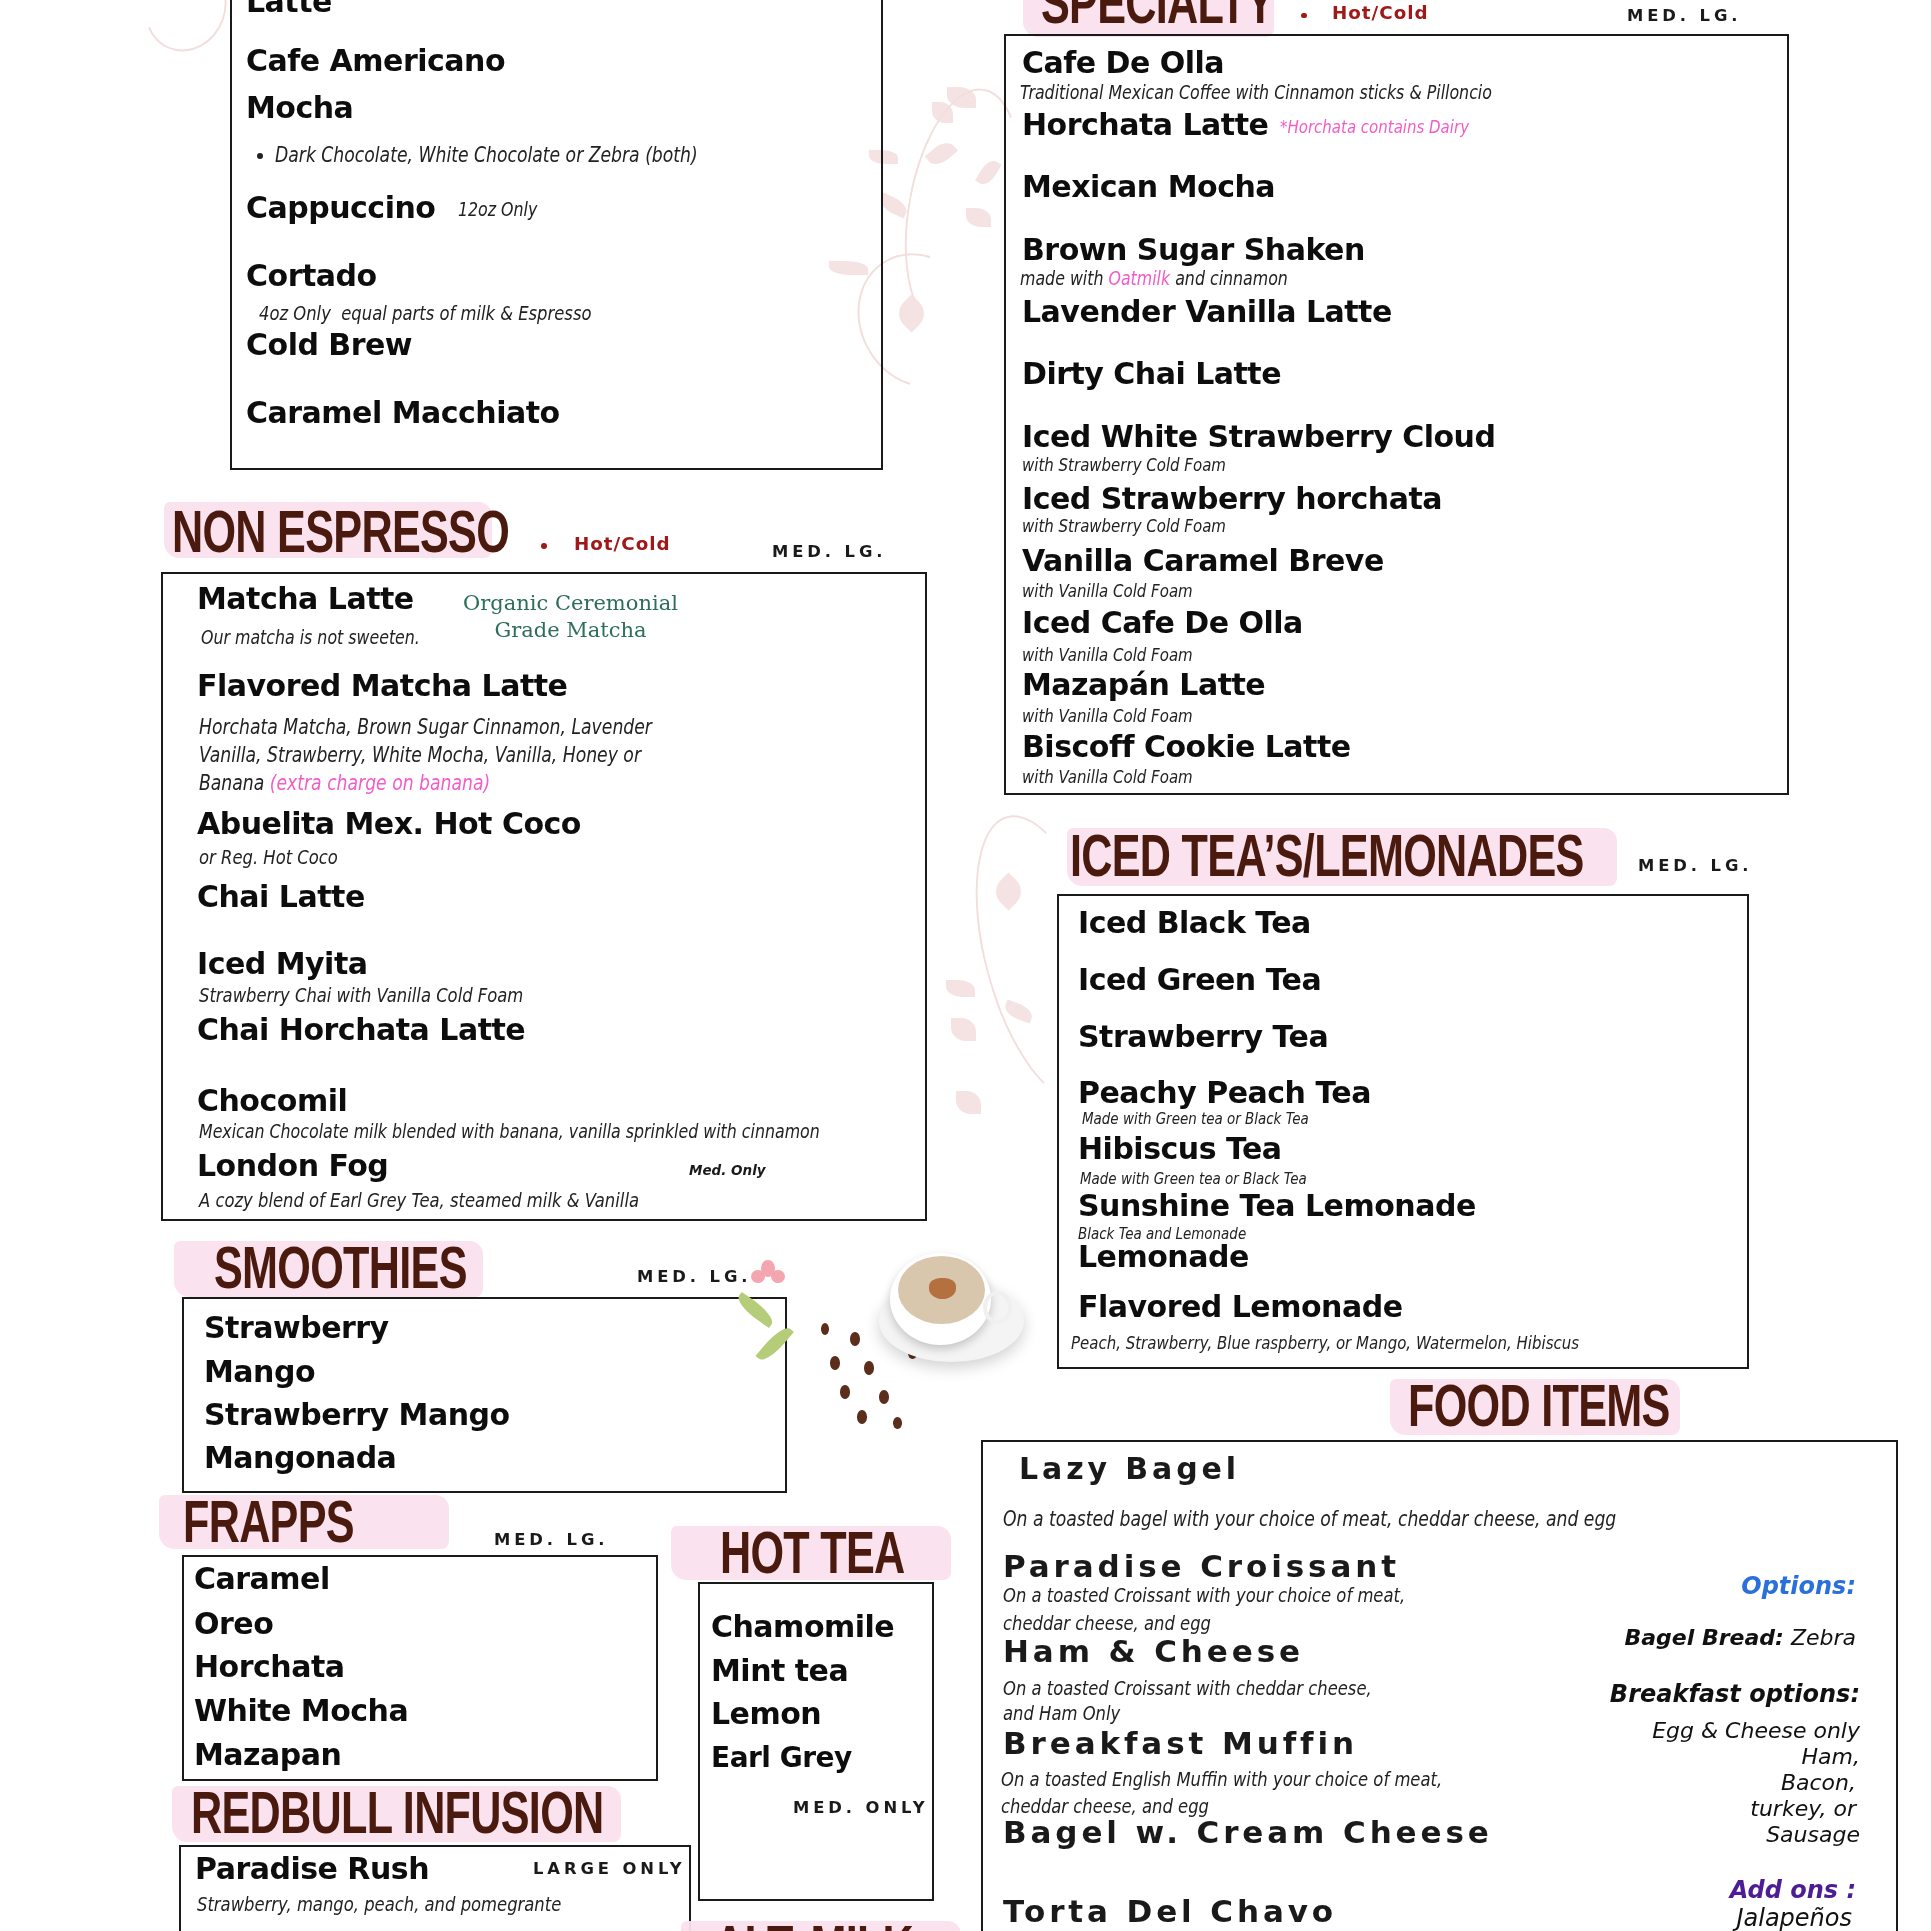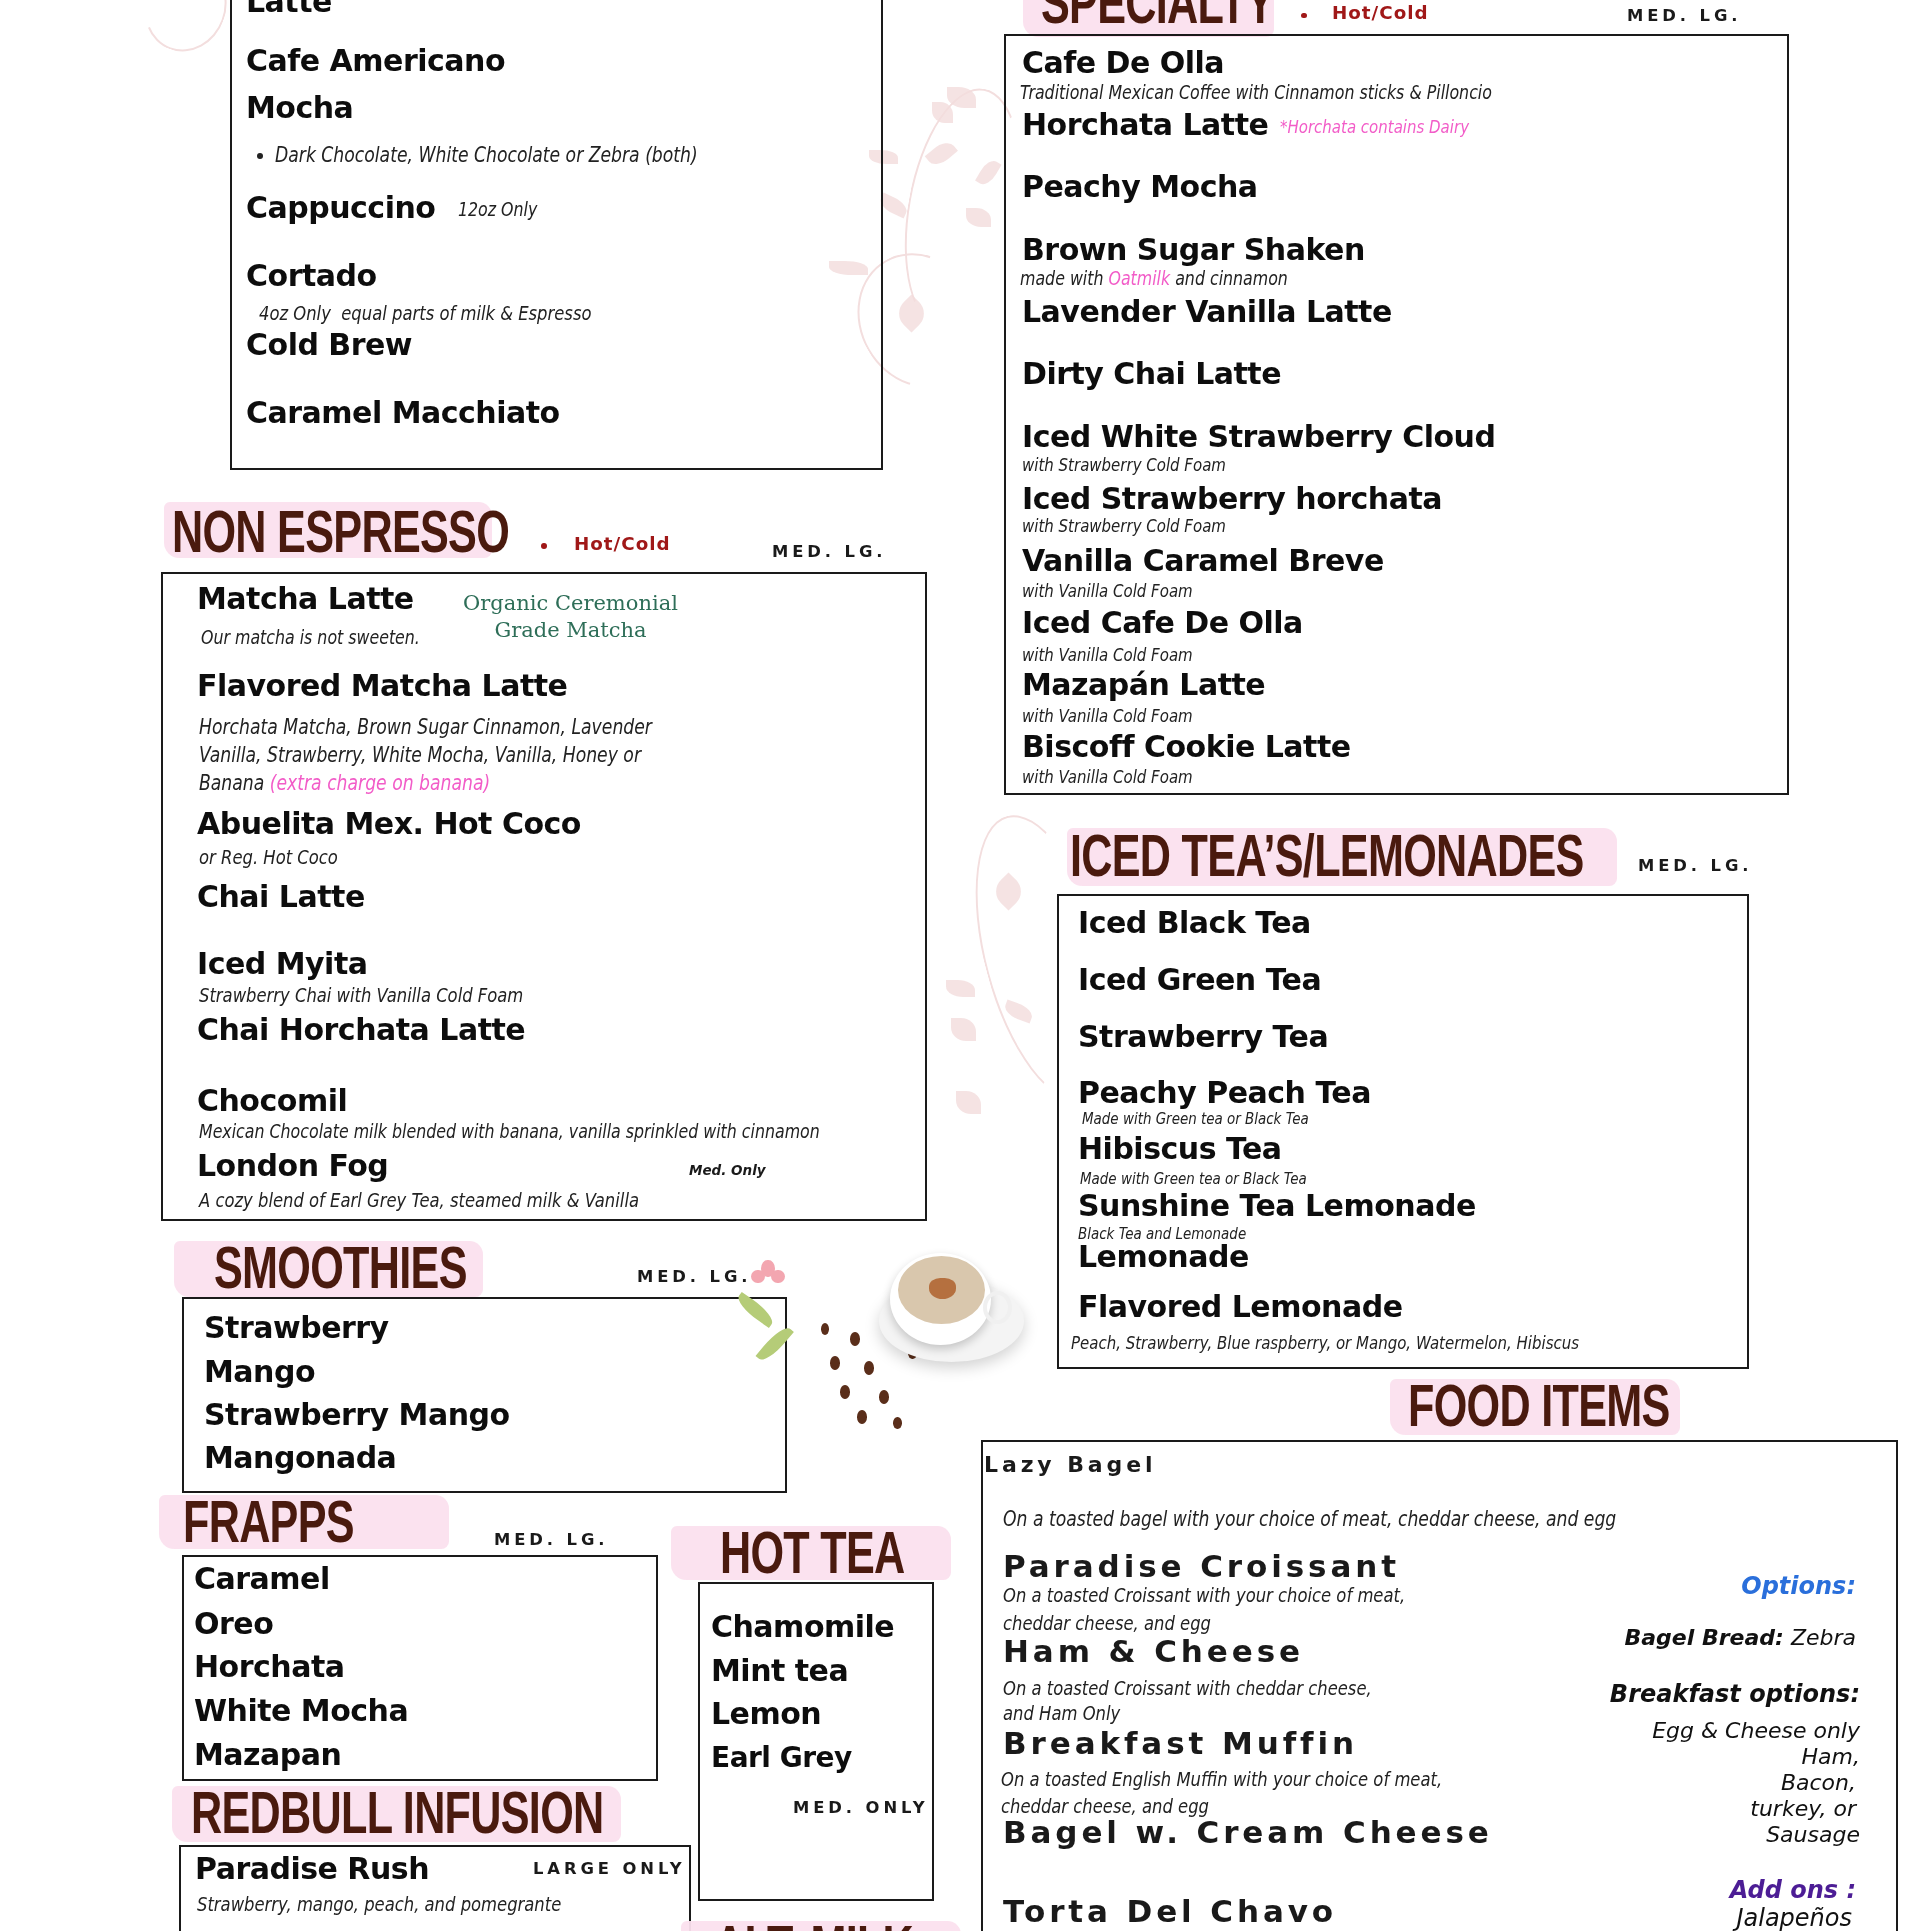--- a/index.html
+++ b/index.html
@@ -65,21 +65,21 @@
 <div class="hdr-bg" style="left:1023px;top:-19.3px;width:251px;height:56px;"></div>
 <div class="hdr" style="left:1041px;top:-27px;font-size:60px;">SPECIALTY</div>
 <div class="bullet" style="left:1301px;top:12.6px;"></div>
 <div class="hotcold" style="left:1332px;top:1.9px;">Hot/Cold</div>
 <div class="size-lbl" style="left:1627px;top:5.8px;">MED. LG.</div>
 <div class="box" style="left:1004px;top:34px;width:785px;height:761px;"></div>
 <div class="item" style="left:1022px;top:48px;font-size:30px;">Cafe De Olla</div>
 <div class="note" style="left:1020px;top:81px;font-size:19.3px;">Traditional Mexican Coffee with Cinnamon sticks &amp; Pilloncio</div>
 <div class="item" style="left:1022px;top:110px;font-size:30px;">Horchata Latte</div>
 <div class="note pink" style="left:1280px;top:116px;font-size:18.3px;">*Horchata contains Dairy</div>
-<div class="item" style="left:1022px;top:172px;font-size:30px;">Peachy Mocha</div>
+<div class="item" style="left:1022px;top:172px;font-size:30px;">Mexican Mocha</div>
 <div class="item" style="left:1022px;top:235px;font-size:30px;">Brown Sugar Shaken</div>
 <div class="note" style="left:1020px;top:267px;font-size:19.3px;">
   <span>made with</span>
   <span class="pink">Oatmilk</span>
   <span>and cinnamon</span>
 </div>
 <div class="item" style="left:1022px;top:297px;font-size:30px;">Lavender Vanilla Latte</div>
 <div class="item" style="left:1022px;top:359px;font-size:30px;">Dirty Chai Latte</div>
 <div class="item" style="left:1022px;top:422px;font-size:30px;">Iced White Strawberry Cloud</div>
 <div class="note" style="left:1022px;top:454px;font-size:18.3px;">with Strawberry Cold Foam</div>
@@ -202,21 +202,21 @@
 <div class="item" style="left:711px;top:1699px;font-size:30px;">Lemon</div>
 <div class="item" style="left:711px;top:1744px;font-size:28px;">Earl Grey</div>
 <div class="size-lbl" style="left:793px;top:1798px;">MED. ONLY</div>
 
 <div class="hdr-bg" style="left:681px;top:1921px;width:280px;height:29px;"></div>
 <div class="hdr" style="left:714px;top:1917px;font-size:60px;">ALT. MILK</div>
 
 <div class="hdr-bg" style="left:1390px;top:1379px;width:290px;height:56px;"></div>
 <div class="hdr" style="left:1408px;top:1376px;font-size:60px;">FOOD ITEMS</div>
 <div class="box" style="left:981px;top:1440px;width:917px;height:521px;"></div>
-<div class="food-item" style="left:984px;top:1454px;font-size:22px;">Lazy Bagel</div>
+<div class="food-item" style="left:1019px;top:1454px;font-size:30px;">Lazy Bagel</div>
 <div class="note" style="left:1003px;top:1506px;font-size:21px;">On a toasted bagel with your choice of meat, cheddar cheese, and egg</div>
 <div class="food-item" style="left:1003px;top:1551px;font-size:31px;">Paradise Croissant</div>
 <div class="note" style="left:1003px;top:1583px;font-size:20px;">On a toasted Croissant with your choice of meat,</div>
 <div class="note" style="left:1003px;top:1611px;font-size:20px;">cheddar cheese, and egg</div>
 <div class="food-item" style="left:1003px;top:1636px;font-size:31px;">Ham &amp; Cheese</div>
 <div class="note" style="left:1003px;top:1676px;font-size:20px;">On a toasted Croissant with cheddar cheese,</div>
 <div class="note" style="left:1003px;top:1701px;font-size:20px;">and Ham Only</div>
 <div class="food-item" style="left:1003px;top:1728px;font-size:31px;">Breakfast Muffin</div>
 <div class="note" style="left:1001px;top:1767px;font-size:20px;">On a toasted English Muffin with your choice of meat,</div>
 <div class="note" style="left:1001px;top:1794px;font-size:20px;">cheddar cheese, and egg</div>

